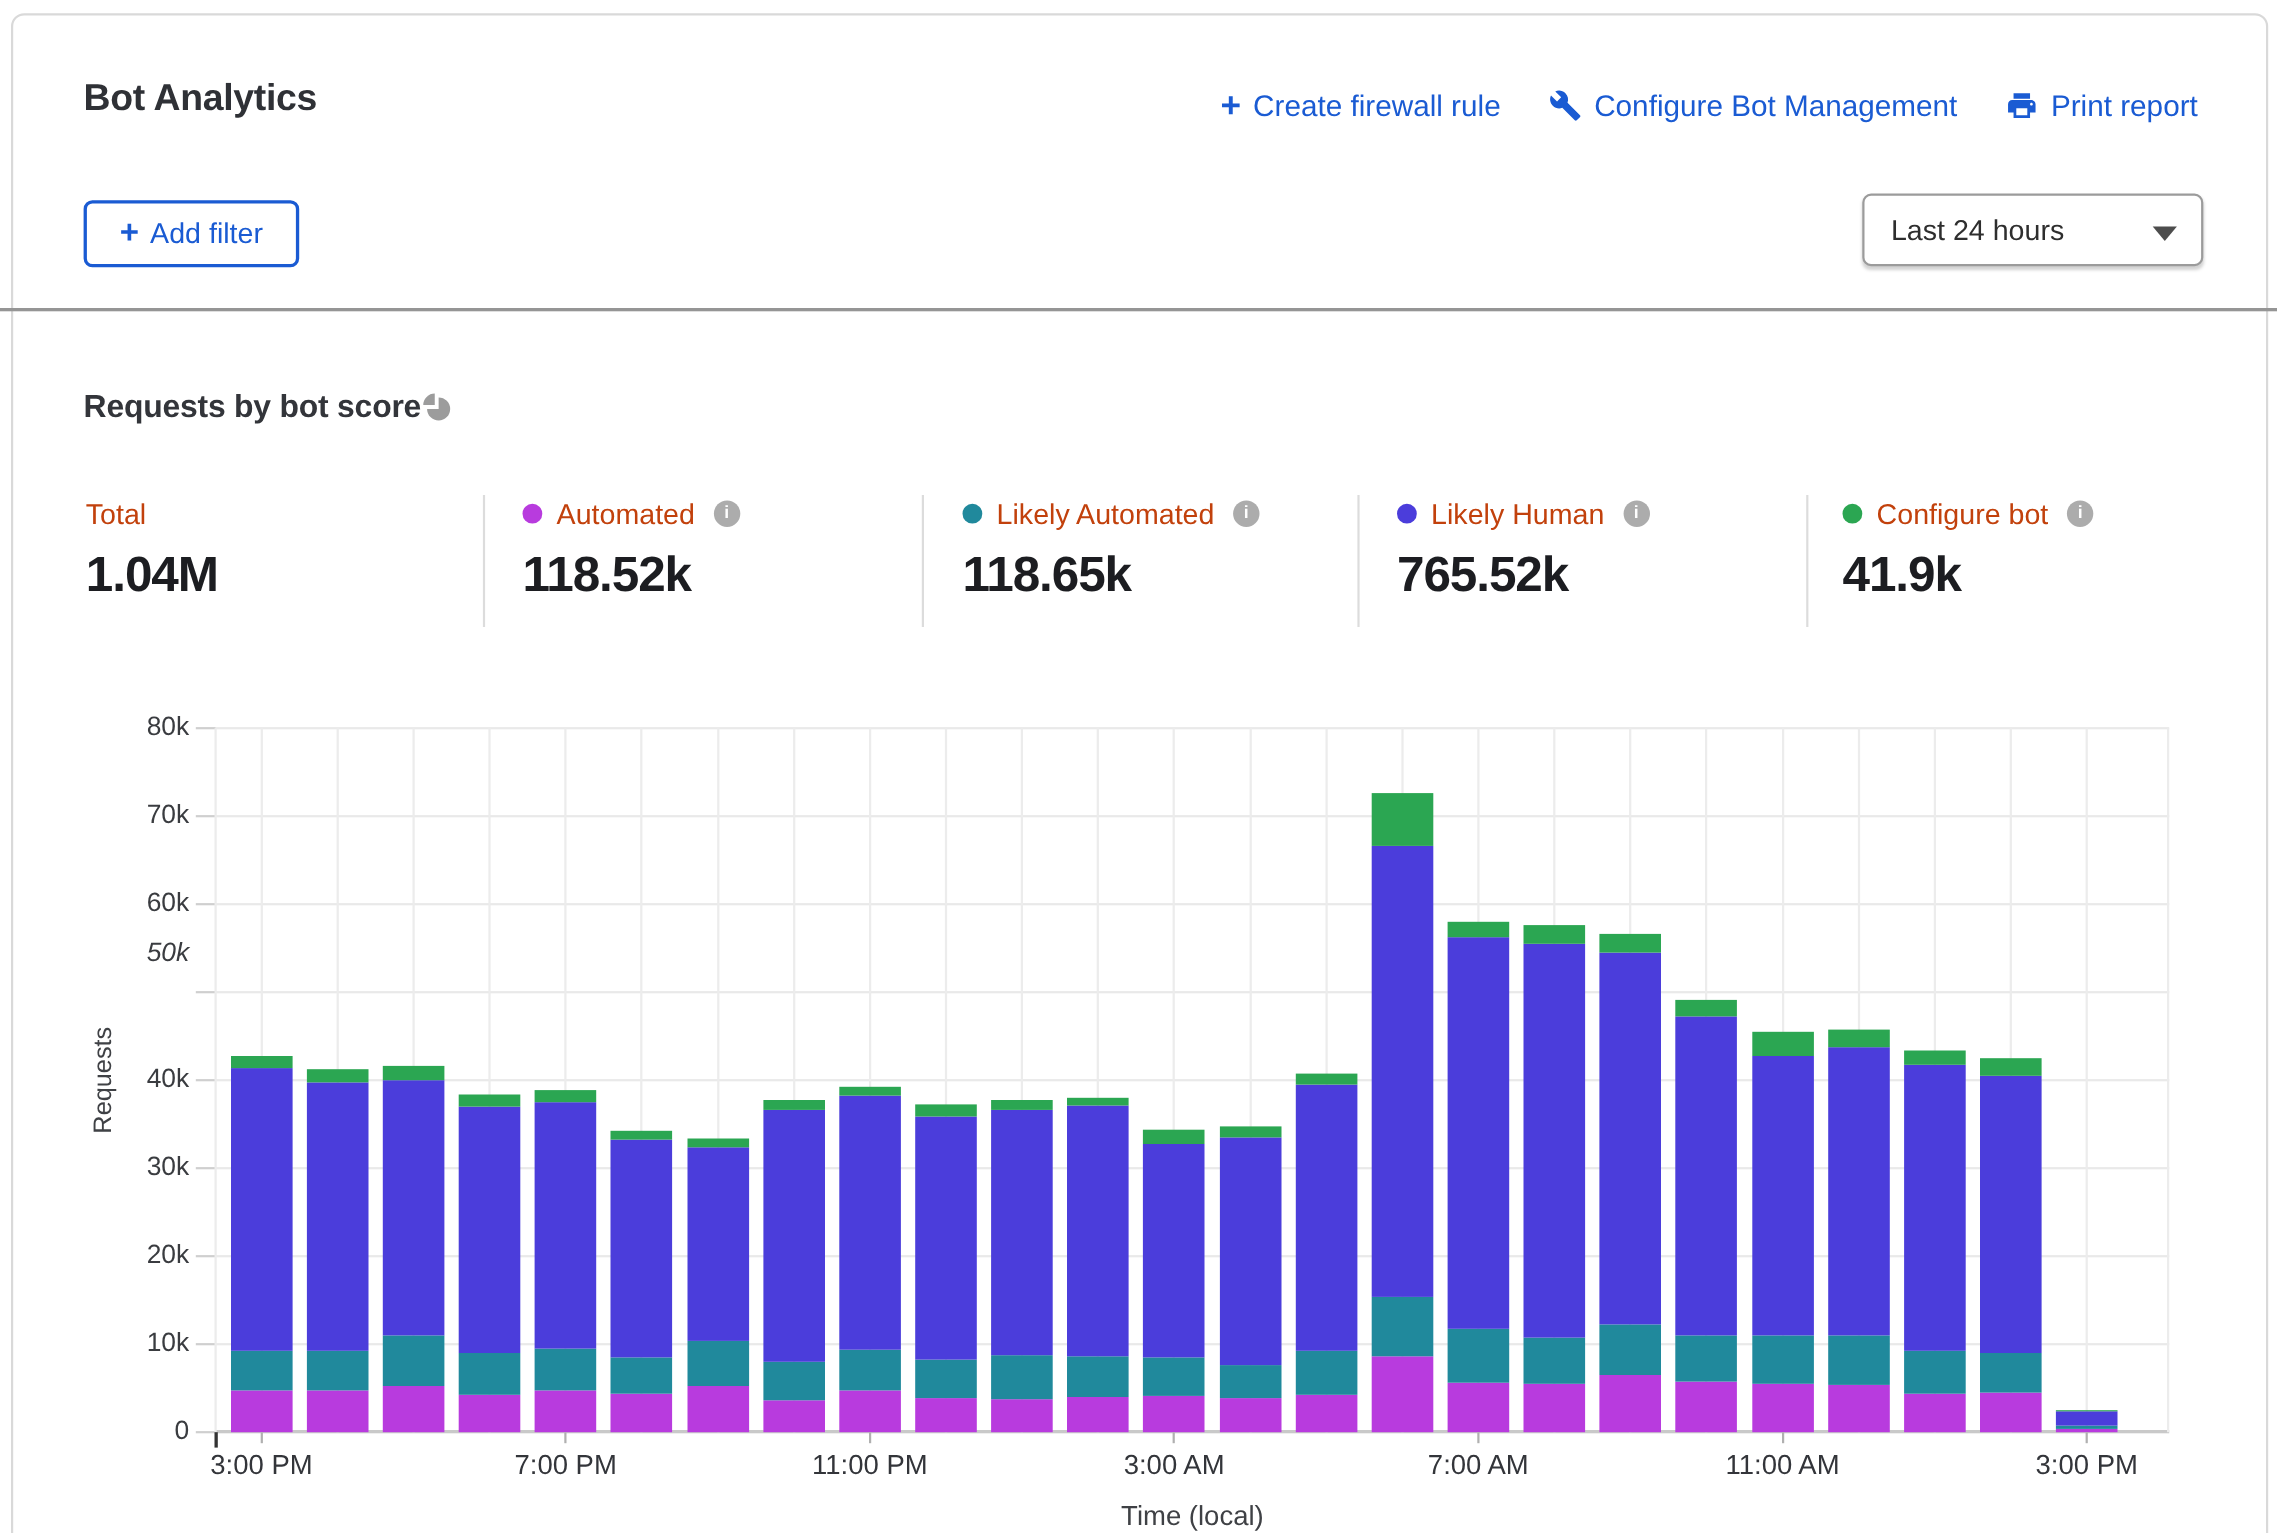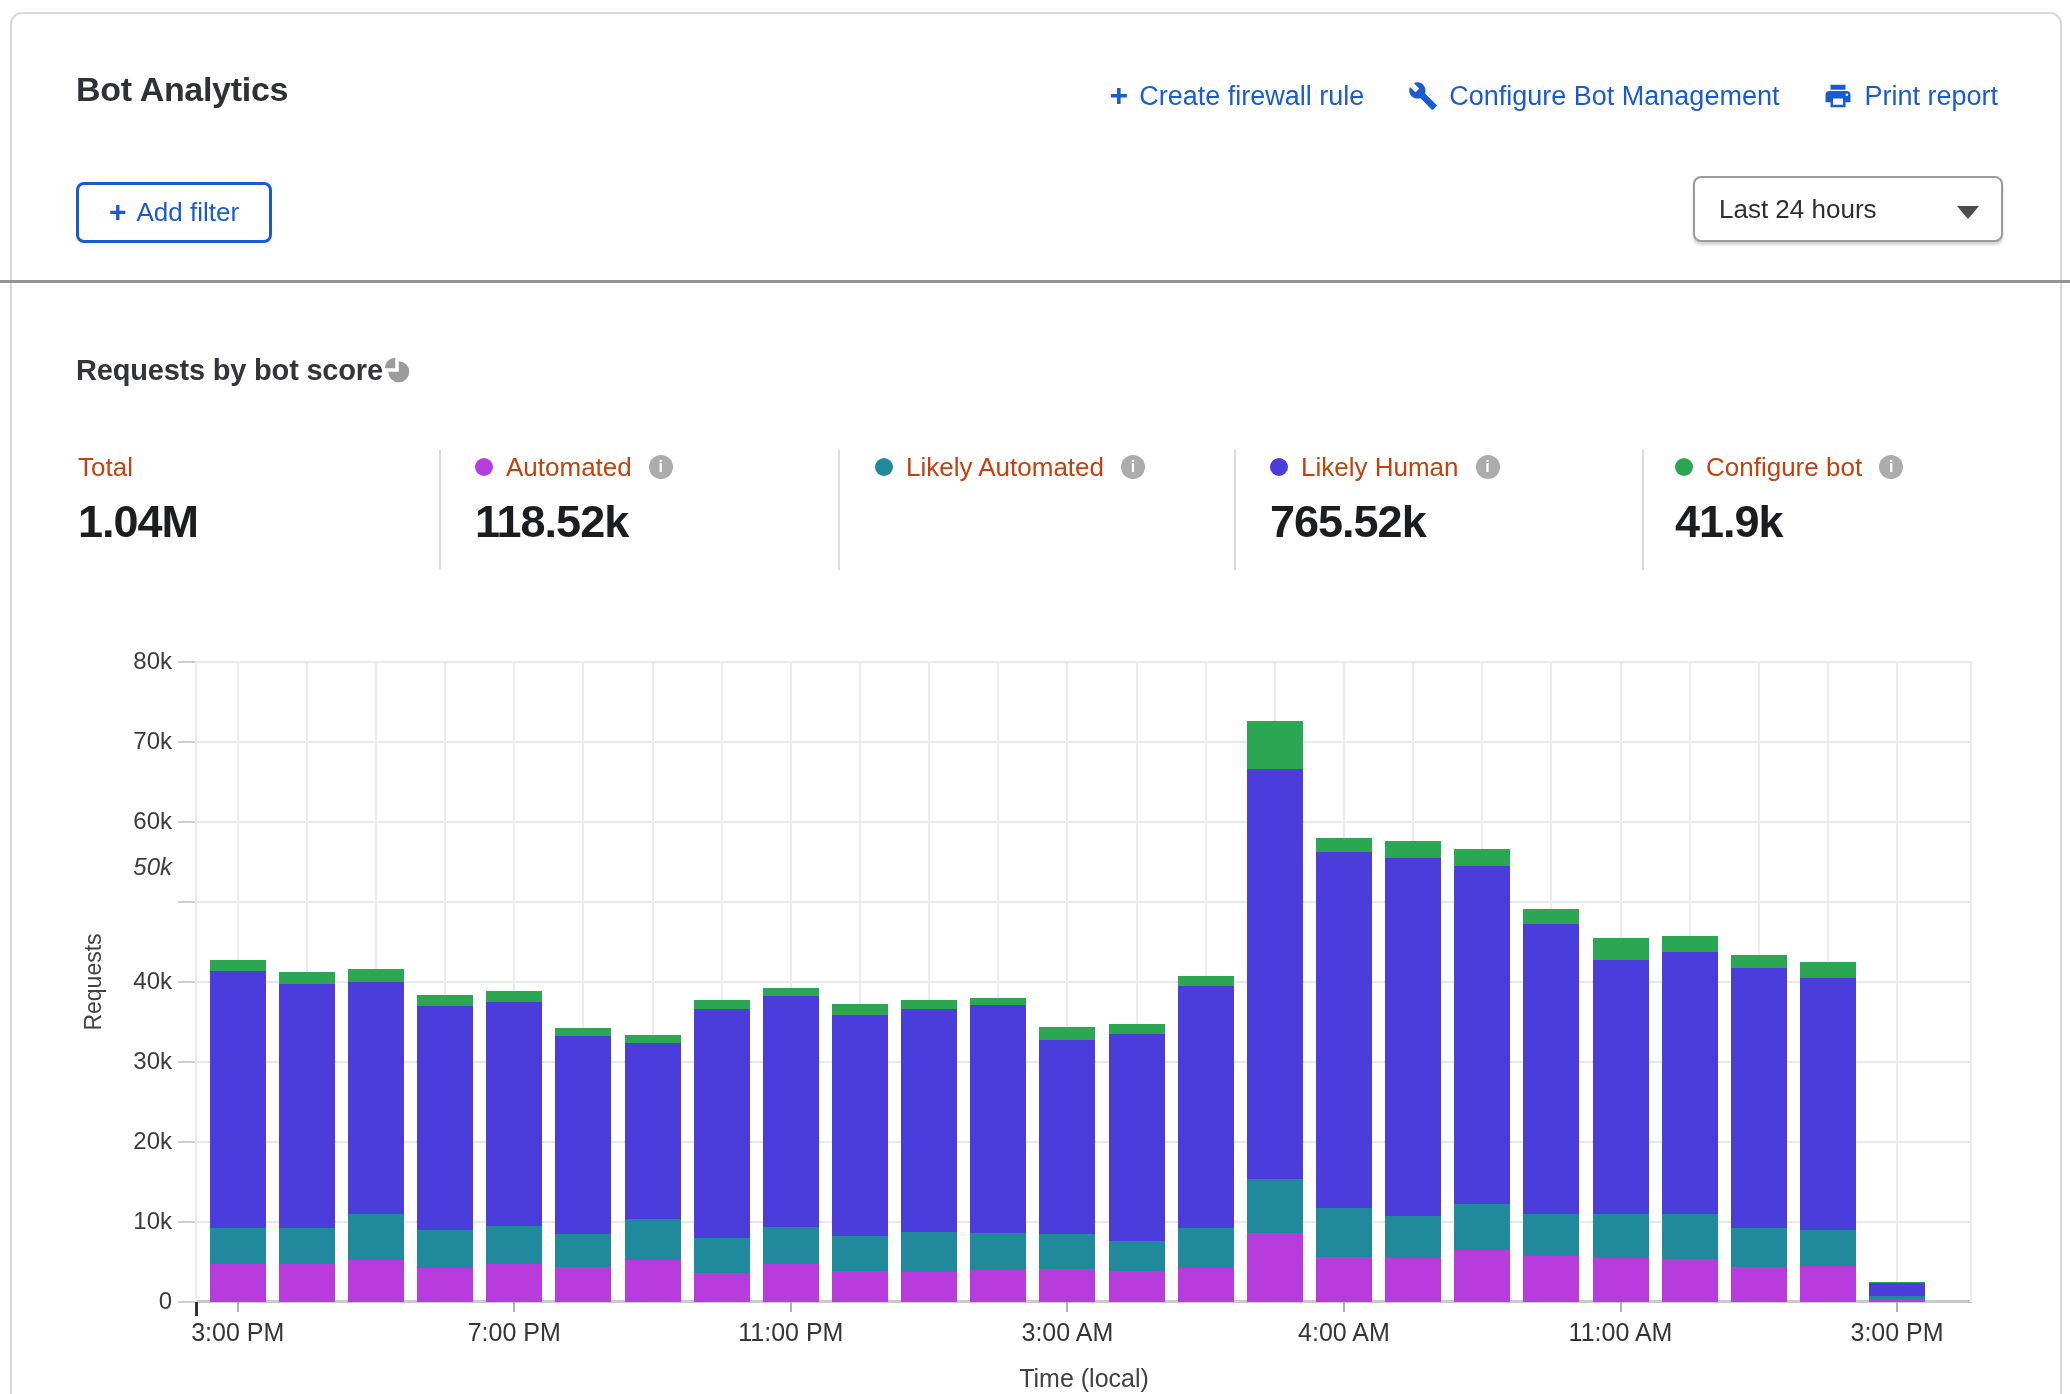--- a/index.html
+++ b/index.html
@@ -125,20 +125,21 @@
     <span class="info-icon">i</span>
   </div>
   <div class="stat-value">118.52k</div>
 </div>
 <div class="stat-block" style="left:875px;">
   <div class="stat-label-row">
     <span class="stat-dot" style="background: rgb(32, 137, 156);"></span>
     <span class="stat-label">Likely Automated</span>
     <span class="info-icon">i</span>
   </div>
+  <div class="stat-value">118.65k</div>
 </div>
 <div class="stat-block" style="left:1270px;">
   <div class="stat-label-row">
     <span class="stat-dot" style="background: rgb(75, 61, 219);"></span>
     <span class="stat-label">Likely Human</span>
     <span class="info-icon">i</span>
   </div>
   <div class="stat-value">765.52k</div>
 </div>
 <div class="stat-block" style="left:1675px;">
@@ -312,20 +313,20 @@
     <div class="x-tick" style="left: 195px; top: 1302px; width: 3px; height: 14px; background: rgb(51, 51, 51);"></div>
     <div class="x-tick" style="left: 236.7px; top: 1302px; width: 2px; height: 10px;"></div>
     <div class="x-tick-label" style="left: 127.7px; top: 1318px;">3:00 PM</div>
     <div class="x-tick" style="left: 513.26px; top: 1302px; width: 2px; height: 10px;"></div>
     <div class="x-tick-label" style="left: 404.26px; top: 1318px;">7:00 PM</div>
     <div class="x-tick" style="left: 789.82px; top: 1302px; width: 2px; height: 10px;"></div>
     <div class="x-tick-label" style="left: 680.82px; top: 1318px;">11:00 PM</div>
     <div class="x-tick" style="left: 1066.38px; top: 1302px; width: 2px; height: 10px;"></div>
     <div class="x-tick-label" style="left: 957.38px; top: 1318px;">3:00 AM</div>
     <div class="x-tick" style="left: 1342.94px; top: 1302px; width: 2px; height: 10px;"></div>
-    <div class="x-tick-label" style="left: 1233.94px; top: 1318px;">4:00 AM</div>
+    <div class="x-tick-label" style="left: 1233.94px; top: 1318px;">7:00 AM</div>
     <div class="x-tick" style="left: 1619.5px; top: 1302px; width: 2px; height: 10px;"></div>
     <div class="x-tick-label" style="left: 1510.5px; top: 1318px;">11:00 AM</div>
     <div class="x-tick" style="left: 1896.06px; top: 1302px; width: 2px; height: 10px;"></div>
     <div class="x-tick-label" style="left: 1787.06px; top: 1318px;">3:00 PM</div>
     <div class="axis-ylabel" style="left: 93px; top: 982px;">Requests</div>
     <div class="axis-xlabel" style="left: 1084px; top: 1364px;">Time (local)</div>
   </div>
 
 </body></html>

